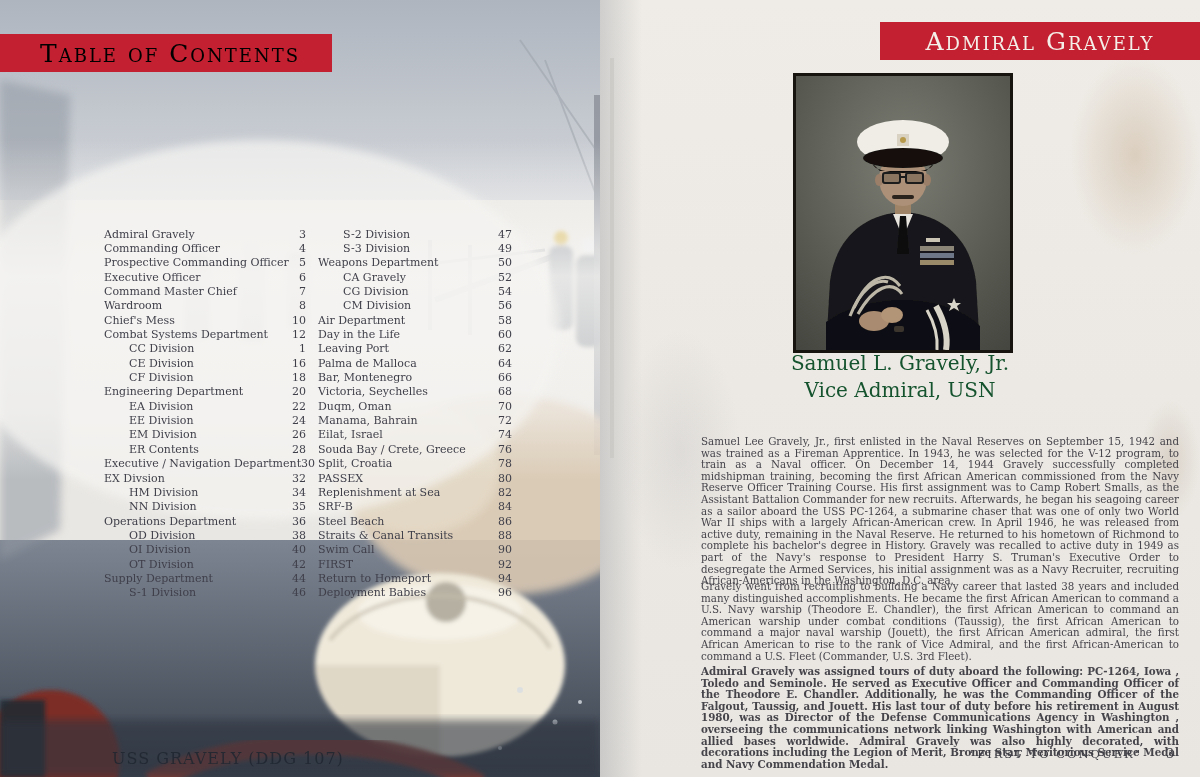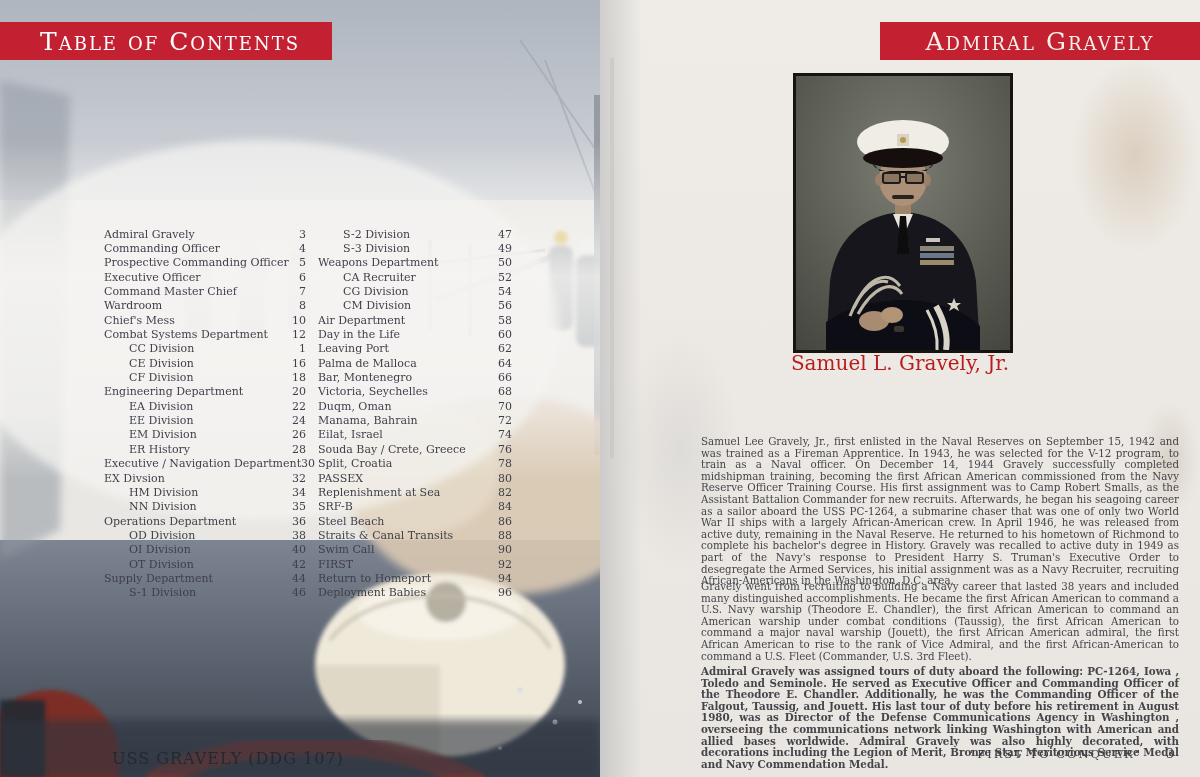--- a/index.html
+++ b/index.html
@@ -34,21 +34,21 @@
   #toc-col-2{left:318px;width:194px;}
   .toc-row{height:14.35px;display:flex;justify-content:space-between;align-items:center;}
   .toc-label{font-size:11px;white-space:nowrap;}
   .toc-label.indent{padding-left:25px;}
   .toc-num{font-size:11px;}
   
   #portrait{position:absolute;left:793px;top:73px;width:214px;height:274px;
             border:3px solid #17130f;box-sizing:content-box;background:#55564e;}
   #portrait svg{display:block;}
   #caption{position:absolute;left:690px;top:350px;width:420px;text-align:center;
-           color:#b91c1c;font-size:20px;line-height:27px;}
+           color:#14532d;font-size:20px;line-height:27px;}
   
   .bio-p{position:absolute;left:684px;width:478px;margin:17px;text-align:justify;
          color:#46444B;font-size:10.3px;line-height:11.6px;}
   #bio-p1{top:419px;}
   #bio-p2{top:564px;}
   #bio-p3{top:649px;font-weight:bold;}
   
   #footer-left{position:absolute;left:112px;top:749px;color:#1f2630;opacity:.85;
                font-size:16px;letter-spacing:1px;}
   #footer-right{position:absolute;right:26px;top:746px;display:flex;align-items:baseline;
@@ -133,21 +133,21 @@
           <circle cx="520" cy="690" r="3"></circle>
             <circle cx="555" cy="722" r="2.5"></circle>
           <circle cx="500" cy="748" r="2"></circle>
             <circle cx="580" cy="702" r="2"></circle>
             <circle cx="610" cy="740" r="2"></circle>
         </g>
         <rect x="0" y="720" width="600" height="57" fill="#2e3540" opacity="0.6" filter="url(#f4)"></rect>
       </svg>
     </div>
 
-    <div class="banner" id="banner-left" style="background: rgb(195, 32, 49); color: #ffffff;">
+    <div class="banner" id="banner-left" style="background: rgb(195, 32, 49); color: #000000; margin-top: 12px;">
       <span>Table of Contents</span>
     </div>
 
     <div class="toc-col" id="toc-col-1">
         <div class="toc-row">
           <span class="toc-label">Admiral Gravely</span>
           <span class="toc-num">3</span>
         </div>
         <div class="toc-row">
           <span class="toc-label">Commanding Officer</span>
@@ -199,21 +199,21 @@
         </div>
         <div class="toc-row">
           <span class="toc-label indent">EE Division</span>
           <span class="toc-num">24</span>
         </div>
         <div class="toc-row">
           <span class="toc-label indent">EM Division</span>
           <span class="toc-num">26</span>
         </div>
         <div class="toc-row">
-          <span class="toc-label indent">ER History</span>
+          <span class="toc-label indent">ER Contents</span>
           <span class="toc-num">28</span>
         </div>
         <div class="toc-row">
           <span class="toc-label">Executive / Navigation Department</span>
           <span class="toc-num">30</span>
         </div>
         <div class="toc-row">
           <span class="toc-label">EX Divsion</span>
           <span class="toc-num">32</span>
         </div>
@@ -257,21 +257,21 @@
         </div>
         <div class="toc-row">
           <span class="toc-label indent">S-3 Division</span>
           <span class="toc-num">49</span>
         </div>
         <div class="toc-row">
           <span class="toc-label">Weapons Department</span>
           <span class="toc-num">50</span>
         </div>
         <div class="toc-row">
-          <span class="toc-label indent">CA Recruiter</span>
+          <span class="toc-label indent">CA Gravely</span>
           <span class="toc-num">52</span>
         </div>
         <div class="toc-row">
           <span class="toc-label indent">CG Division</span>
           <span class="toc-num">54</span>
         </div>
         <div class="toc-row">
           <span class="toc-label indent">CM Division</span>
           <span class="toc-num">56</span>
         </div>
@@ -420,20 +420,21 @@
         </g>
         <ellipse cx="78" cy="245" rx="15" ry="10" fill="#a88b70"></ellipse>
         <ellipse cx="96" cy="239" rx="11" ry="8" fill="#b29476"></ellipse>
         <rect x="98" y="250" width="10" height="6" rx="2" fill="#3a362f"></rect>
       </g>
     </svg>
   </div>
 
   <div id="caption">
     <div>Samuel L. Gravely, Jr.</div>
+    <div>Vice Admiral, USN</div>
   </div>
 
   <p class="bio-p" id="bio-p1">Samuel Lee Gravely, Jr., first enlisted in the Naval Reserves on September 15, 1942 and was trained as a Fireman Apprentice. In 1943, he was selected for the V-12 program, to train as a Naval officer. On December 14, 1944 Gravely successfully completed midshipman training, becoming the first African American commissioned from the Navy Reserve Officer Training Course. His first assignment was to Camp Robert Smalls, as the Assistant Battalion Commander for new recruits. Afterwards, he began his seagoing career as a sailor aboard the USS PC-1264, a submarine chaser that was one of only two World War II ships with a largely African-American crew. In April 1946, he was released from active duty, remaining in the Naval Reserve. He returned to his hometown of Richmond to complete his bachelor's degree in History. Gravely was recalled to active duty in 1949 as part of the Navy's response to President Harry S. Truman's Executive Order to desegregate the Armed Services, his initial assignment was as a Navy Recruiter, recruiting African-Americans in the Washington, D.C. area.</p>
   <p class="bio-p" id="bio-p2">Gravely went from recruiting to building a Navy career that lasted 38 years and included many distinguished accomplishments. He became the first African American to command a U.S. Navy warship (Theodore E. Chandler), the first African American to command an American warship under combat conditions (Taussig), the first African American to command a major naval warship (Jouett), the first African American admiral, the first African American to rise to the rank of Vice Admiral, and the first African-American to command a U.S. Fleet (Commander, U.S. 3rd Fleet).</p>
   <p class="bio-p" id="bio-p3">Admiral Gravely was assigned tours of duty aboard the following: PC-1264, Iowa , Toledo and Seminole. He served as Executive Officer and Commanding Officer of the Theodore E. Chandler. Additionally, he was the Commanding Officer of the Falgout, Taussig, and Jouett. His last tour of duty before his retirement in August 1980, was as Director of the Defense Communications Agency in Washington , overseeing the communications network linking Washington with American and allied bases worldwide. Admiral Gravely was also highly decorated, with decorations including the Legion of Merit, Bronze Star, Meritorious Service Medal and Navy Commendation Medal.</p>
 
   <div id="footer-right">
     <span class="quote">"FIRST TO CONQUER"</span>
     <span class="pagenum">3</span>
   </div>

